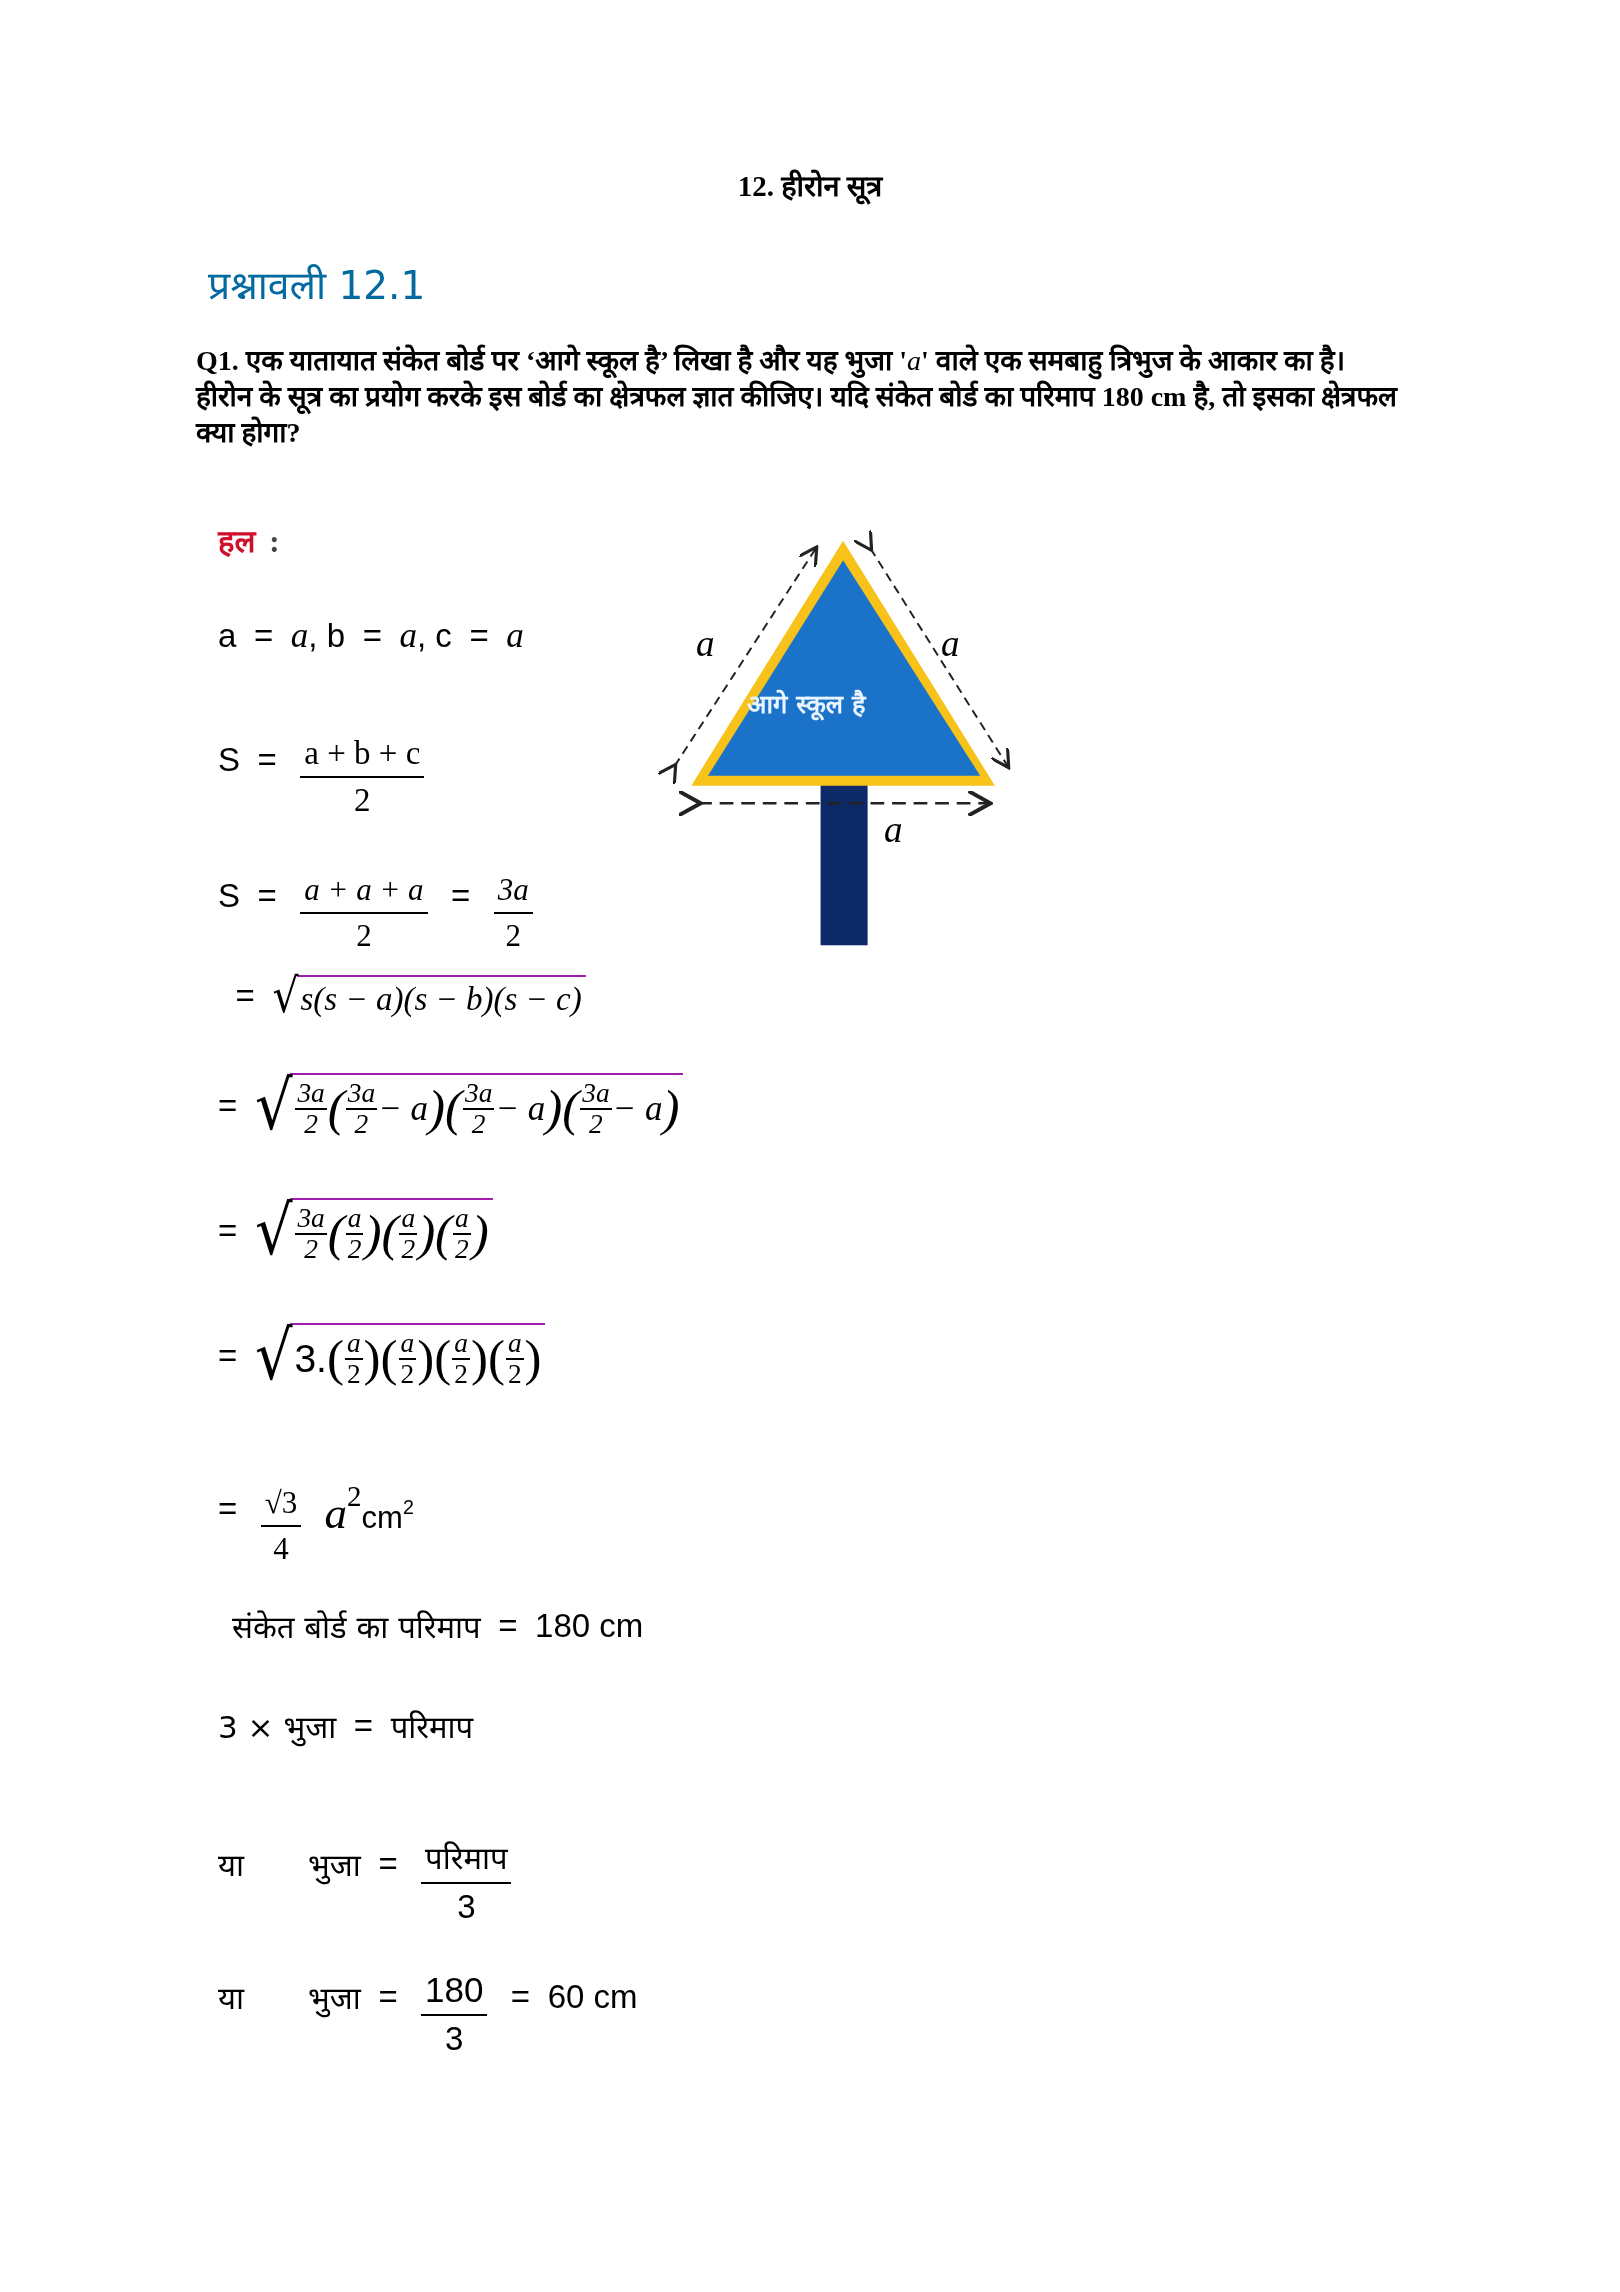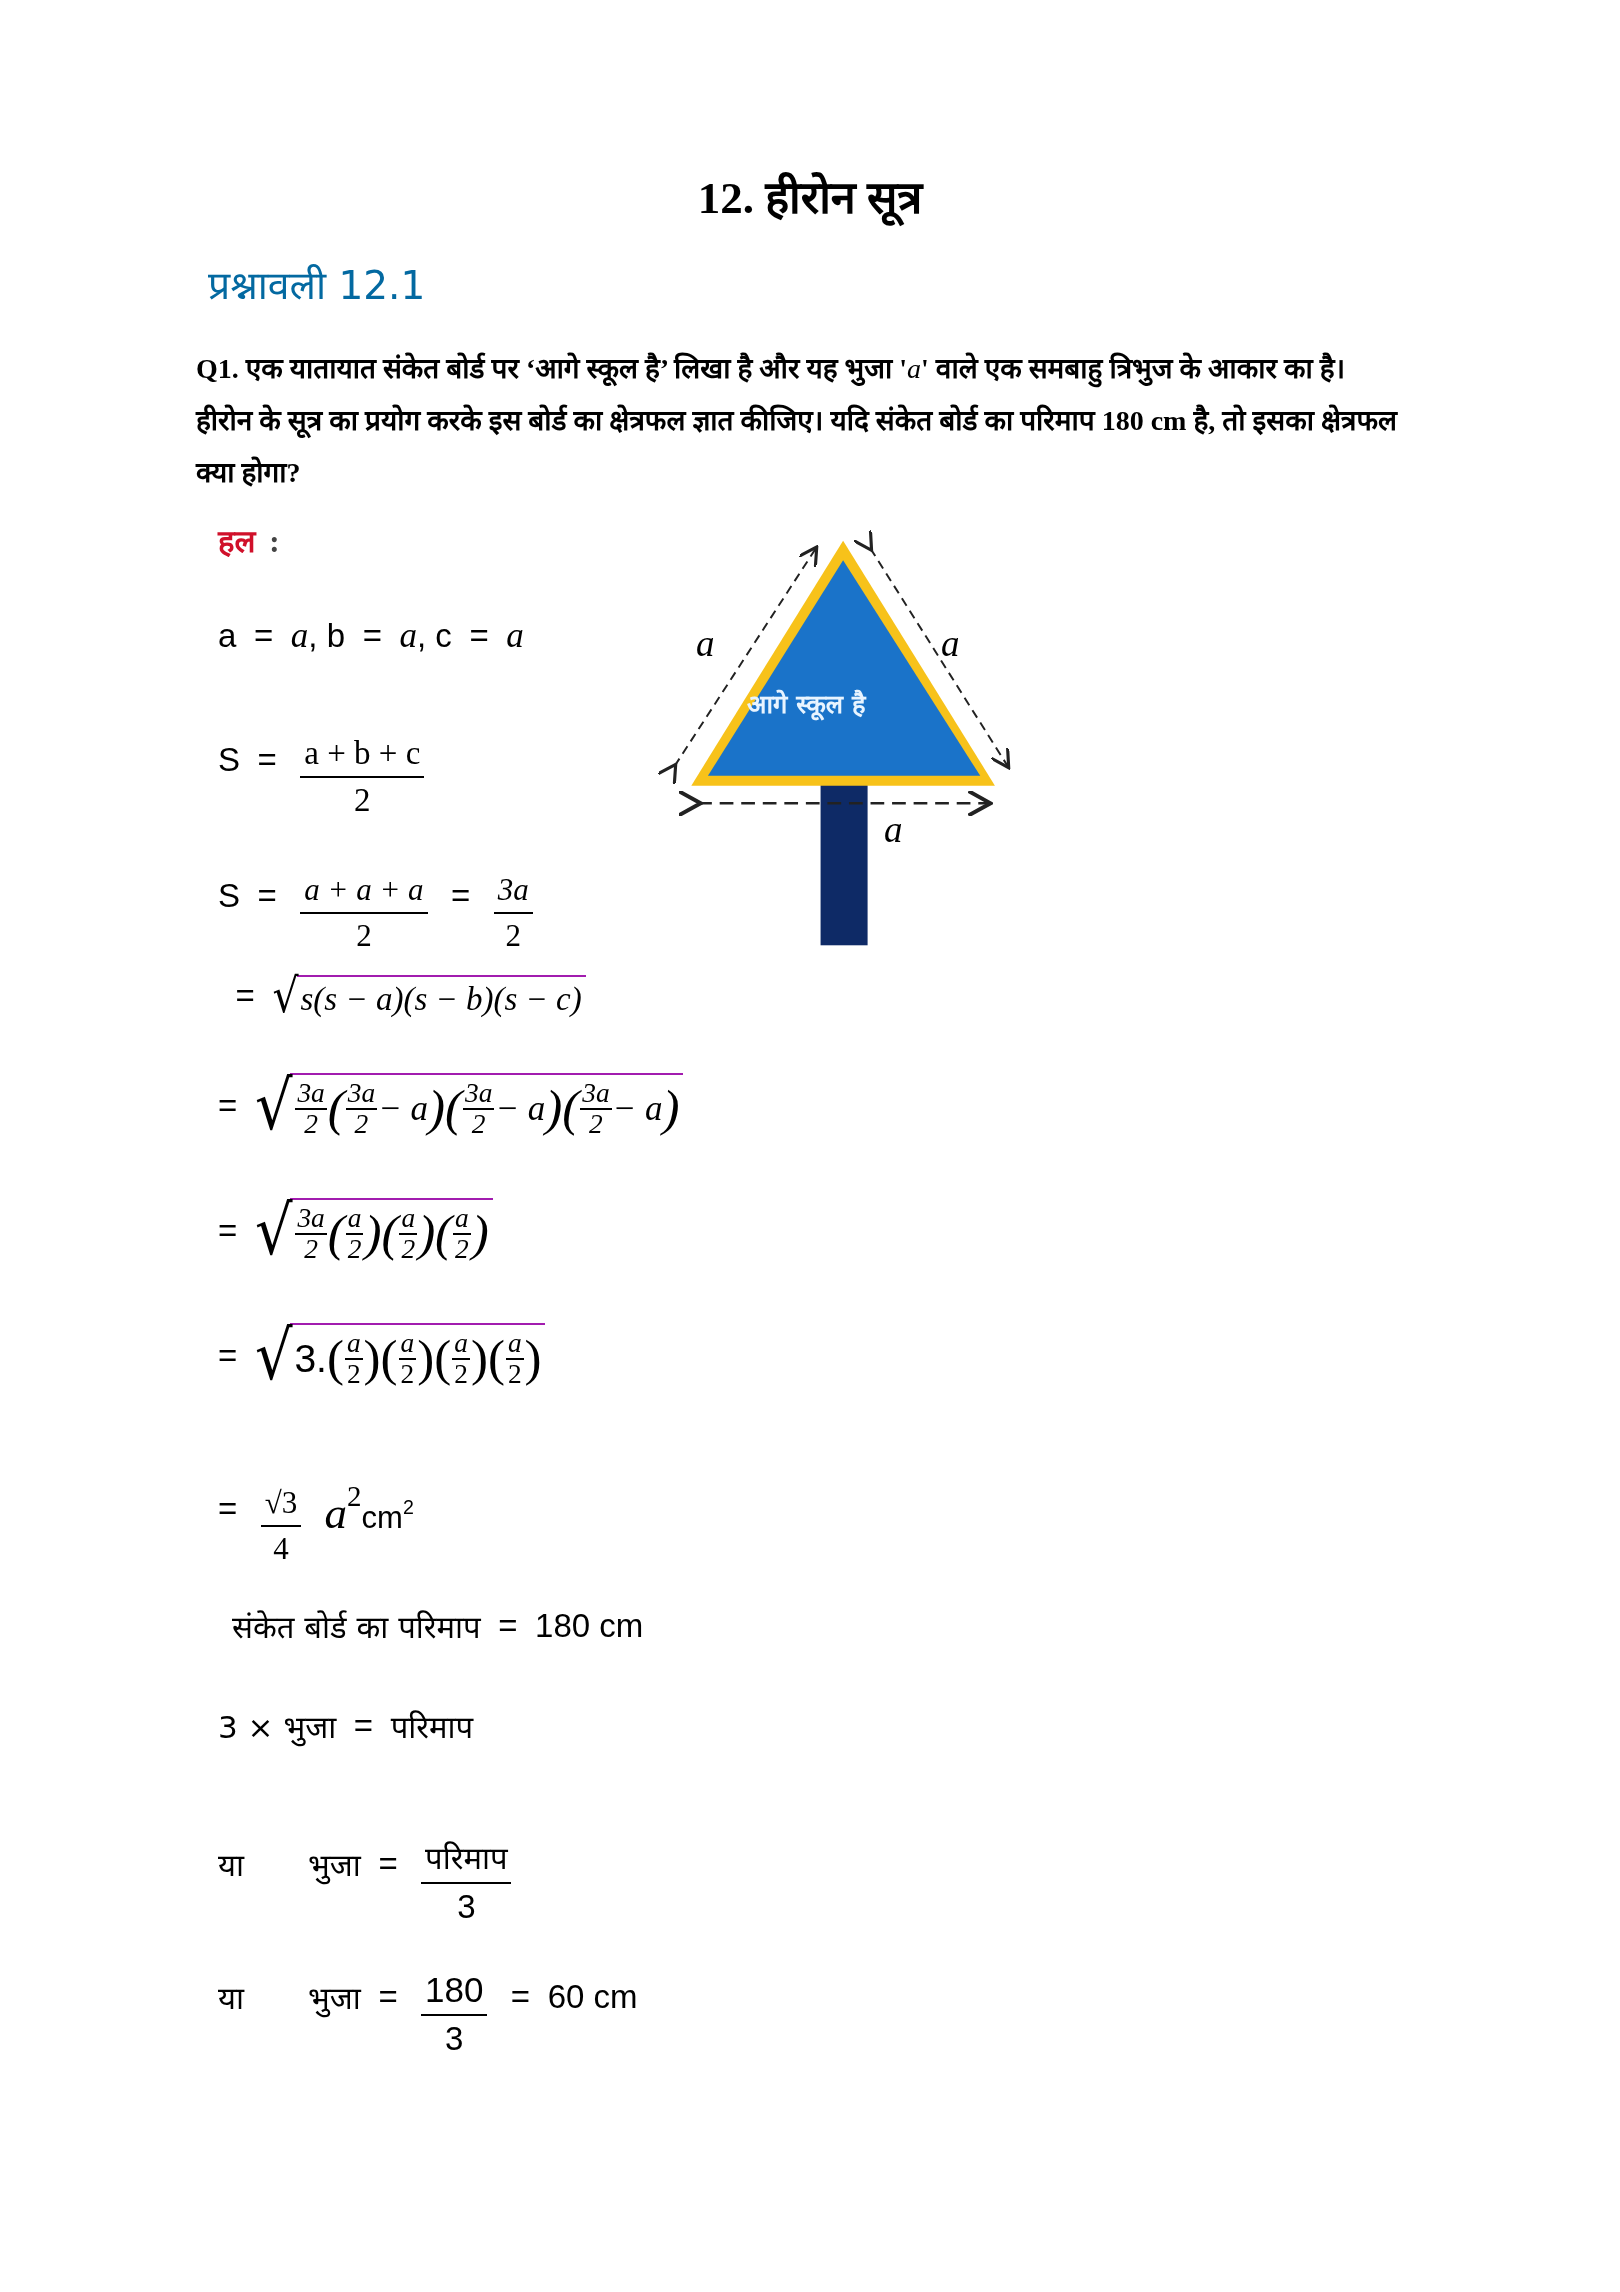--- a/index.html
+++ b/index.html
@@ -1,21 +1,21 @@
 <!DOCTYPE html>
 <html><head>
 <meta charset="utf-8">
 <style>
   html, body { margin:0; padding:0; background:#ffffff; }
   body { width:1620px; height:2293px; position:relative; overflow:hidden;
          font-family:"Liberation Serif", "DejaVu Serif", serif; color:#000; }
   .abs { position:absolute; }
-  .title { left:0; width:1620px; top:165px; text-align:center; font-size:45px; font-weight:bold; }
+  .title { left:0; width:1620px; top:165px; text-align:center; font-size:29px; font-weight:bold; }
   .exercise { left:208px; top:257px; font-size:39px; color:#0369a1; font-family:"DejaVu Sans", sans-serif; }
-  .question { left:196px; top:343px; width:1206px; font-size:28px; font-weight:bold; line-height:52px; }
+  .question { left:196px; top:343px; width:1206px; font-size:28px; font-weight:bold; line-height:36px; }
   .question i { font-style:italic; font-weight:normal; }
   .sol-label { left:218px; top:519px; font-size:31px; font-weight:bold; color:#d0102a; font-family:Liberation Serif, serif; }
   .sol-colon { color:#444; margin-left:13.7px; }
   .sans { font-family:"Liberation Sans", "DejaVu Sans", sans-serif; }
   .line { font-size:33px; font-family:"Liberation Sans", sans-serif; display:flex; align-items:center; }
   .it { font-family:"Liberation Serif", serif; font-style:italic; font-size:35px; }
   .ser { font-family:"Liberation Serif", serif; }
   .frac { display:inline-flex; flex-direction:column; align-items:center; vertical-align:middle; margin:0 5.9px; }
   .frac .num { padding:0 3.9px 3.9px 3.9px; border-bottom:2.9px solid #000;margin-top:34px; }
   .frac .den { padding-top:3.9px; }

